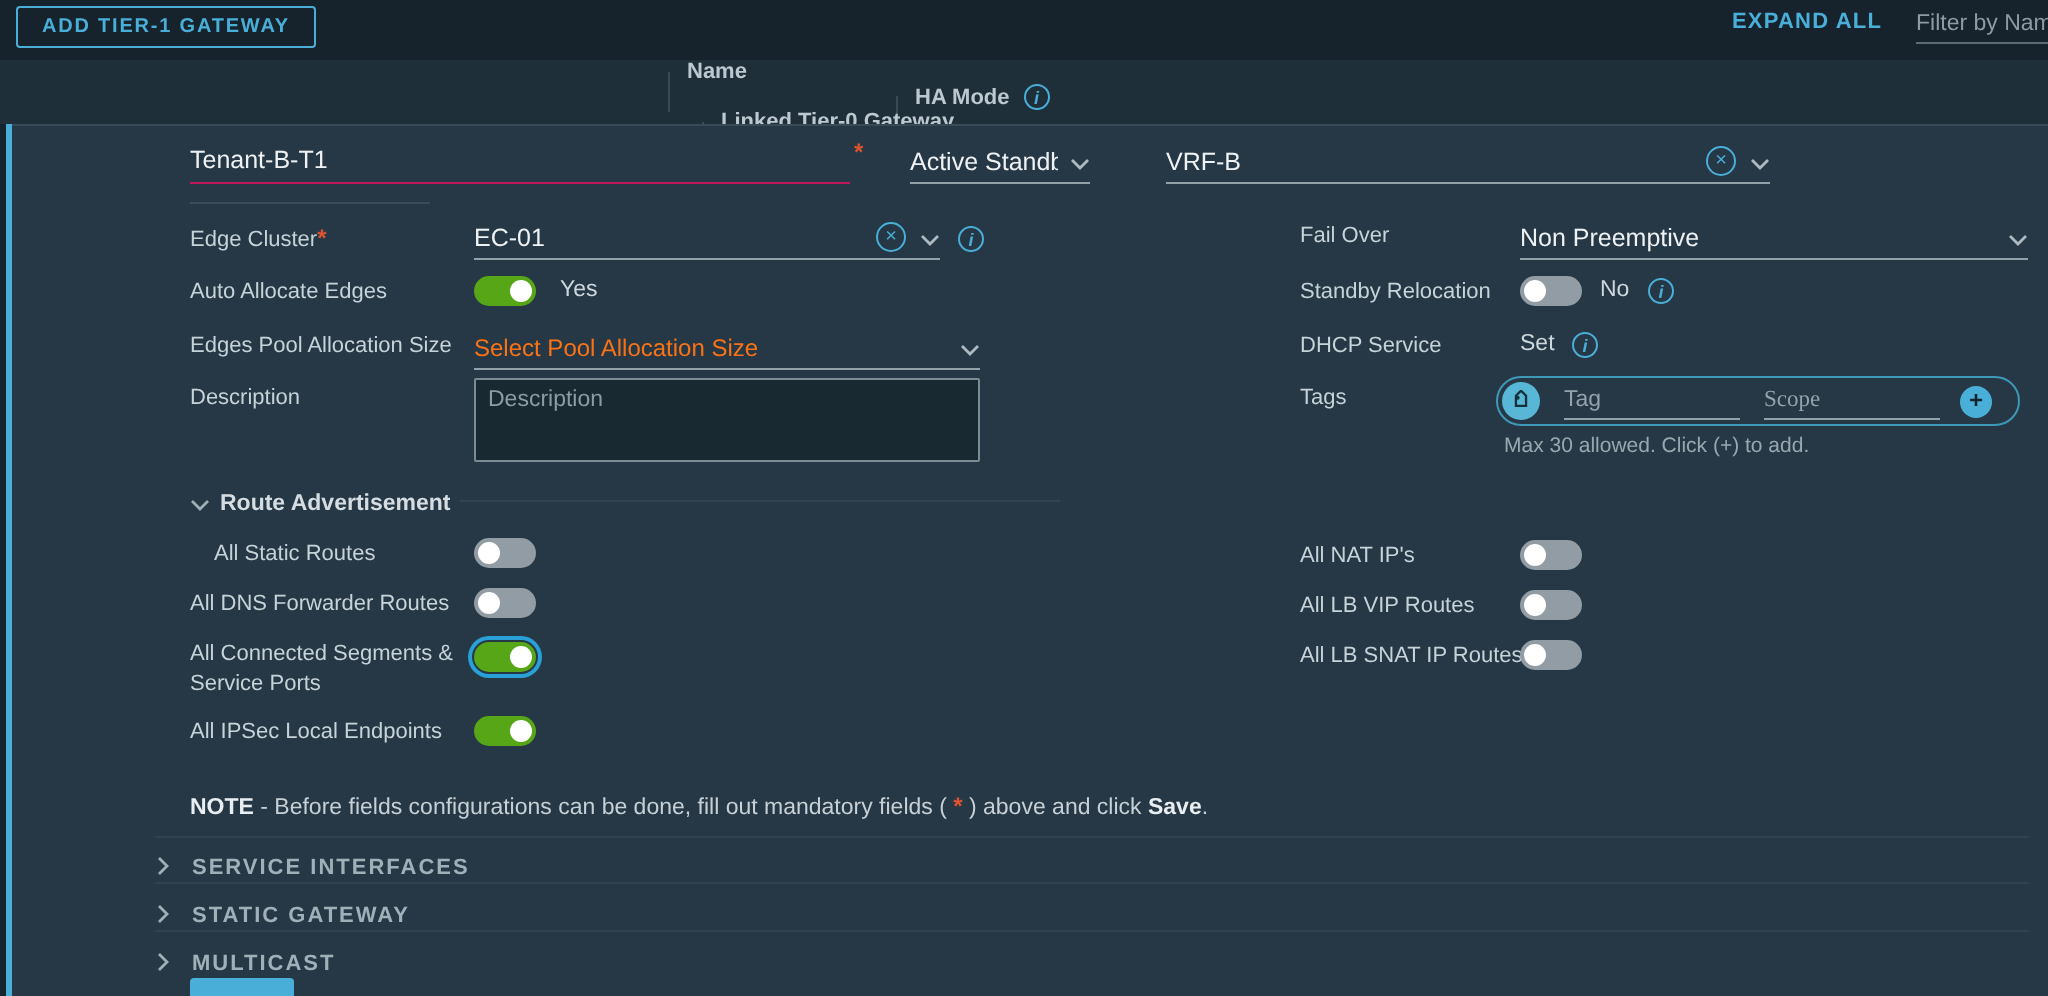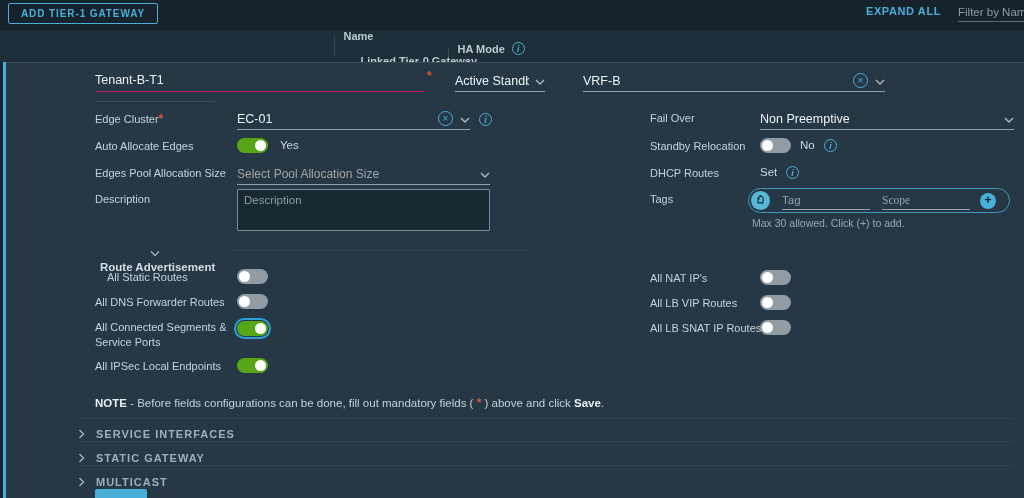--- a/index.html
+++ b/index.html
@@ -49,21 +49,21 @@
   }
   
   .layer { position:absolute; inset:0; pointer-events:none; }
   .layer > * { pointer-events:auto; }
   .ufield {
     position:absolute; display:flex; align-items:flex-end;
     border-bottom:1px solid #93a1aa; padding-bottom:3px; height:22px;
     font-size:12.5px; color:#eef2f4; cursor:pointer;
   }
   .ufield .val { flex:1; white-space:nowrap; overflow:hidden; }
-  .ufield .val.placeholder { color:#a3a3a3; font-size:12px; }
+  .ufield .val.placeholder { color:#f97316; font-size:12px; }
   .uinput {
     position:absolute; background:transparent; border:none; outline:none;
     border-bottom:1px solid #be185d; color:#eef2f4; font-size:12.5px;
     font-family:inherit; height:22px; padding:0 0 2px 0;
   }
   .req { color:#e0532f; font-size:12px; font-weight:bold; }
   .flabel { position:absolute; font-size:11px; color:#c6d3d9; line-height:1.35; }
   .chev { display:inline-block; margin-left:6px; color:#aebac1; flex:none; }
   .clear-icon {
     display:inline-block; width:15px; height:15px; border:1px solid #49afd9;
@@ -104,21 +104,21 @@
     color:#eef2f4; font-size:11.5px; font-family:inherit; height:18px; margin-left:12px;
   }
   .tag-mini-input::placeholder { color:#93a2ab; }
   .plus-circle {
     width:16px; height:16px; border-radius:50%; background:#49afd9; color:#16242d;
     font-size:12px; font-weight:bold; line-height:15px; text-align:center;
     margin-left:10px; flex:none; cursor:pointer;
   }
   .hint { position:absolute; font-size:10.5px; color:#98a8b1; }
   
-  .ra-header { position:absolute; display:flex; align-items:center; cursor:pointer;flex-direction:column; }
+  .ra-header { position:absolute; display:flex; align-items:center; cursor:pointer; }
   .ra-header .ra-title { font-size:11.5px; font-weight:bold; color:#d5dde2; margin-left:5px; }
   .ra-line { position:absolute; height:1px; background:#34444f; }
   
   .note { position:absolute; font-size:11.5px; color:#c6d0d6; }
   .note b { color:#e8eef1; }
   
   .sec-divider { position:absolute; left:78px; width:936px; height:1px; background:#32424d; }
   .sec-row { position:absolute; left:78px; width:936px; height:20px; display:flex; align-items:center; cursor:pointer; }
   .sec-row .sec-label { margin-left:11px; font-size:11px; font-weight:bold; letter-spacing:1px; color:#9fb0b9; }
   .sec-chev { color:#9fb0b9; display:inline-block; }
@@ -223,21 +223,21 @@
     <span class="info-icon" style="position:absolute; left:824px; top:139px;">i</span>
 
     <div class="flabel" style="left:95px; top:166px;">Edges Pool Allocation Size</div>
     <div class="ufield" style="left:237px; top:163px; width:253px;">
       <span class="val placeholder">Select Pool Allocation Size</span>
       <span class="chev"><svg width="10" height="6" viewBox="0 0 10 6">
             <polyline points="1,1 5,5 9,1" fill="none" stroke="currentColor" stroke-width="1.4"></polyline>
           </svg></span>
     </div>
 
-    <div class="flabel" style="left:650px; top:166px;">DHCP Routes</div>
+    <div class="flabel" style="left:650px; top:166px;">DHCP Service</div>
     <span class="tstate" style="left:760px; top:166px;">Set</span>
     <span class="info-icon" style="position:absolute; left:786px; top:166px;">i</span>
 
     <div class="flabel" style="left:95px; top:192px;">Description</div>
     <textarea class="desc-area" style="left: 237px; top: 189px; width: 253px; height: 42px;" placeholder="Description"></textarea>
 
     <div class="flabel" style="left:650px; top:192px;">Tags</div>
     <div class="tags-pill" style="left:748px; top:188px; width:262px;">
       <span class="tag-circle">
         <svg width="11" height="11" viewBox="0 0 12 12">

